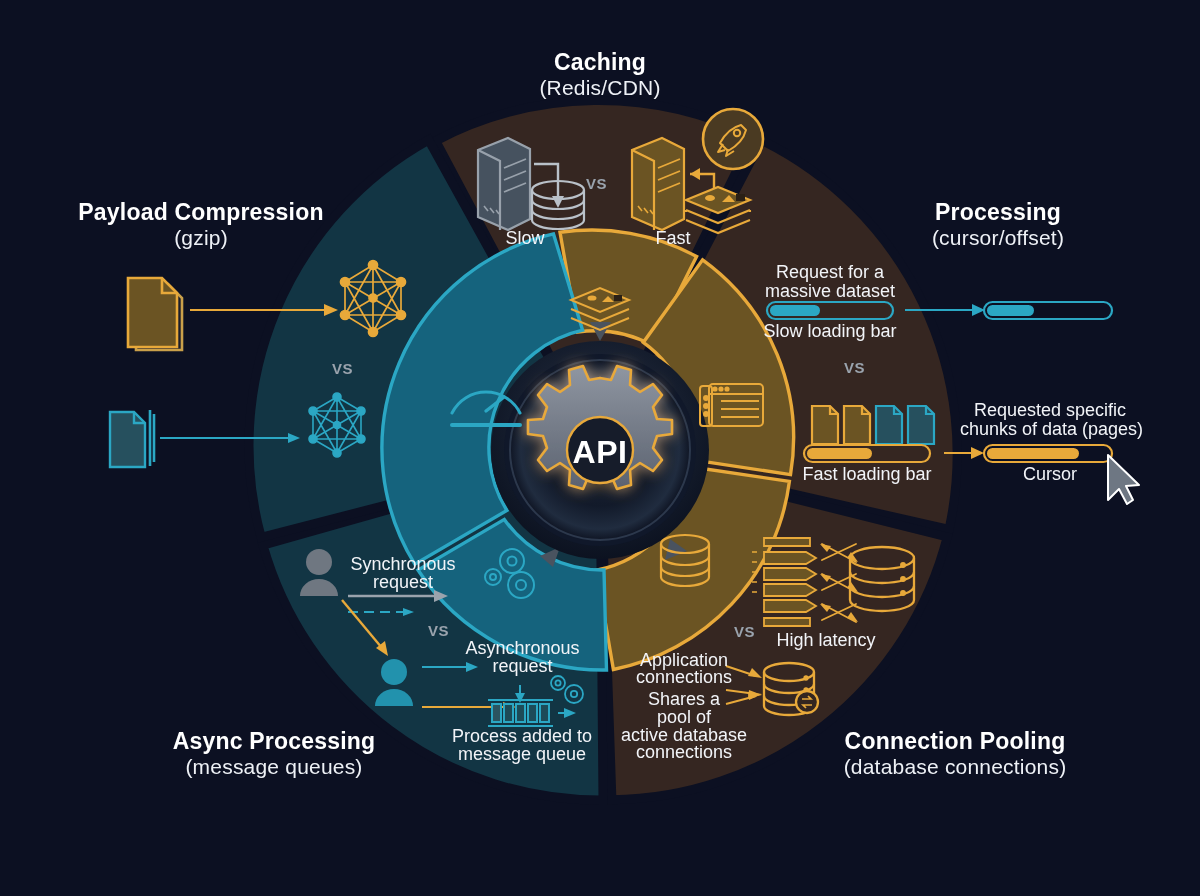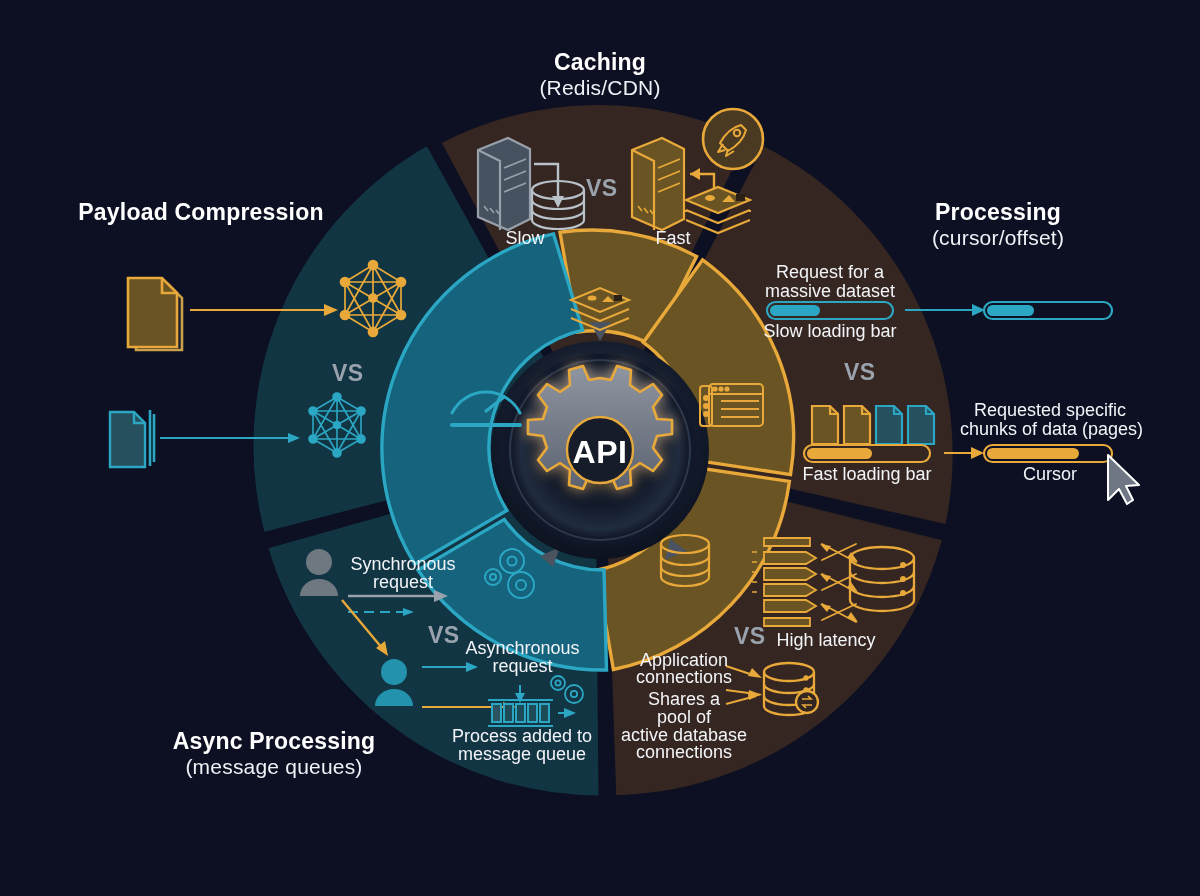--- a/index.html
+++ b/index.html
@@ -10,21 +10,21 @@
     position:relative;
   }
   .stage{position:absolute;left:0;top:0;width:1200px;height:896px;}
   svg.wheel{position:absolute;left:0;top:0;width:1200px;height:896px;}
 
   .ttl{position:absolute;color:#ffffff;font-weight:bold;font-size:23px;letter-spacing:.2px;white-space:nowrap;line-height:1.12;}
   .sub{display:block;font-weight:normal;font-size:21px;color:#eef1f6;}
   .ctr{text-align:center;}
   .lbl{position:absolute;color:#f2f4f8;font-size:18px;line-height:1.22;white-space:nowrap;}
   .lbl.c{text-align:center;}
-  .vs{position:absolute;color:#9aa3ad;font-weight:bold;font-size:23px;letter-spacing:.5px;}
+  .vs{position:absolute;color:#9aa3ad;font-weight:bold;font-size:15px;letter-spacing:.5px;}
 </style>
 </head>
 <body style="background: rgb(12, 16, 34);">
 
 <div class="stage">
 
 <svg class="wheel" viewBox="0 0 1200 896">
   <defs>
     <radialGradient id="hubGlow" cx="50%" cy="50%" r="50%">
       <stop offset="0%" stop-color="#1b2436"></stop>
@@ -408,28 +408,33 @@
 <div class="ttl ctr" style="left:470px;top:50px;width:260px;">
   <span>Caching</span>
   <span class="sub">(Redis/CDN)</span>
 </div>
 
 <div class="ttl ctr" style="left:868px;top:200px;width:260px;">
   <span>Processing</span>
   <span class="sub">(cursor/offset)</span>
 </div>
 
+<div class="ttl ctr" style="left:830px;top:729px;width:250px;">
+  <span>Connection Pooling</span>
+  <span class="sub">(database connections)</span>
+</div>
 
 <div class="ttl ctr" style="left:148px;top:729px;width:252px;">
   <span>Async Processing</span>
   <span class="sub">(message queues)</span>
 </div>
 
 <div class="ttl ctr" style="left:56px;top:200px;width:290px;">
   <span>Payload Compression</span>
+  <span class="sub">(gzip)</span>
 </div>
 
 <div class="vs" style="left:586px;top:175px;">VS</div>
 <div class="vs" style="left:844px;top:359px;">VS</div>
 <div class="vs" style="left:734px;top:623px;">VS</div>
 <div class="vs" style="left:428px;top:622px;">VS</div>
 <div class="vs" style="left:332px;top:360px;">VS</div>
 
 <div class="lbl c" style="left:470px;top:228px;width:110px;">Slow</div>
 <div class="lbl c" style="left:618px;top:228px;width:110px;">Fast</div>

